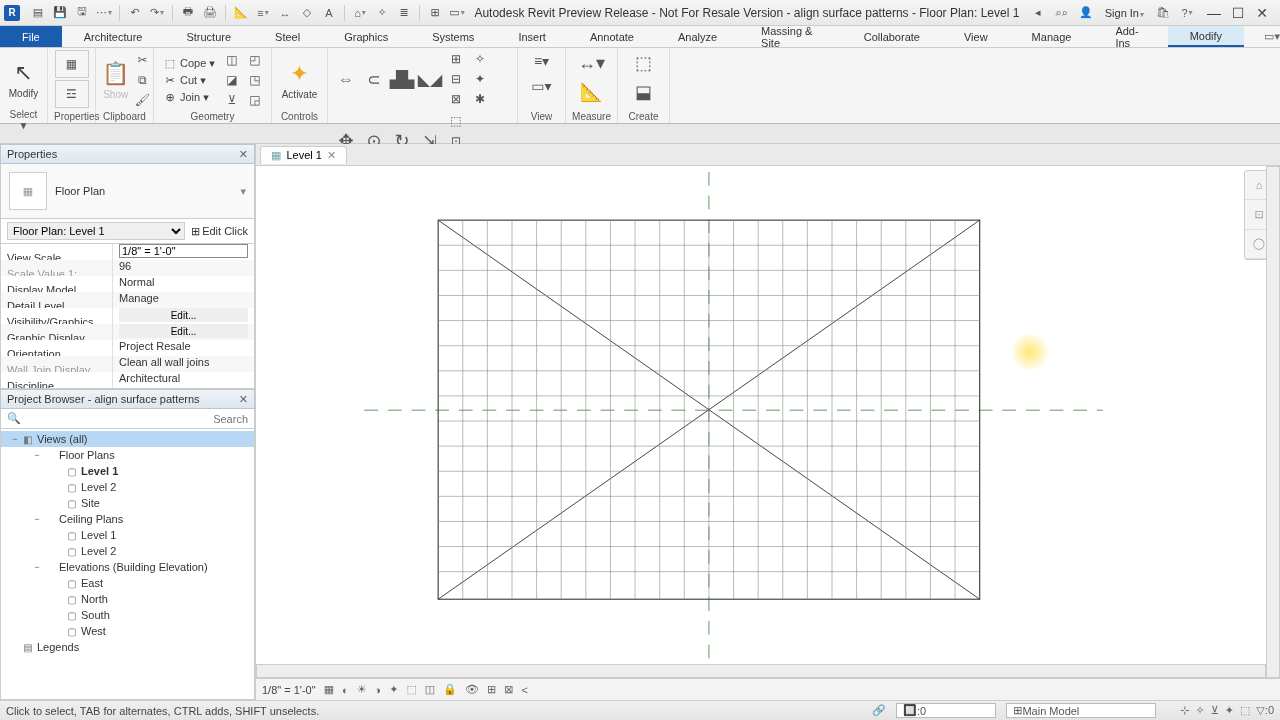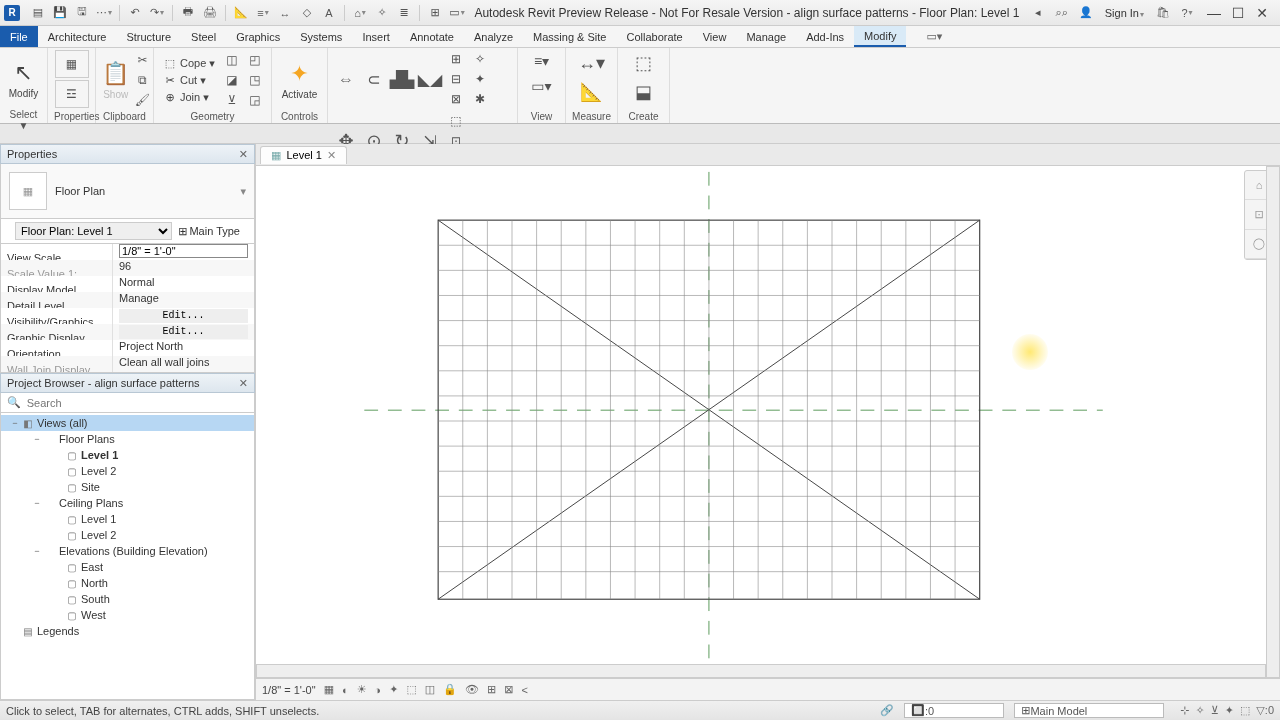--- a/index.html
+++ b/index.html
@@ -13,21 +13,21 @@
 .qat .sep { width:1px; height:16px; background:#ccc; margin:0 3px; }
 .title-text { flex: 1; text-align: center; color: #333; font-size: 12px; }
 .title-right { display: flex; align-items: center; gap: 6px; padding: 0 6px; }
 .title-right .ico { width:18px; height:18px; display:flex; align-items:center; justify-content:center; color:#555; cursor:pointer; }
 .sign-in { color: #333; cursor: pointer; padding:2px 4px; }
 .window-controls { display: flex; gap: 0; }
 .window-controls span { width: 24px; height: 20px; display: flex; align-items: center; justify-content: center; color: #444; cursor: pointer; font-size:14px;}
 
 
 .ribbon-tabs { height: 22px; background: #f5f5f5; display: flex; align-items: stretch; border-bottom: 1px solid #ccc; }
-.ribbon-tabs .tab { padding: 0 10px; display: flex; align-items: center; cursor: pointer; color: #333; }
+.ribbon-tabs .tab { padding: 0 22px; display: flex; align-items: center; cursor: pointer; color: #333; }
 .ribbon-tabs .tab.file { background: #1a5cad; color: #fff; }
 .ribbon-tabs .tab.active { background: #d9eaf7; border-bottom:2px solid #1a5cad; }
 .ribbon-tabs .extra { margin-left: 20px; display:flex; align-items:center; color:#666; }
 
 
 .ribbon { height: 76px; background: #f5f5f5; display: flex; border-bottom: 1px solid #bbb; }
 .panel { display: flex; flex-direction: column; border-right: 1px solid #ddd; padding: 2px 6px 0; }
 .panel-content { flex: 1; display: flex; align-items: center; gap: 3px; }
 .panel-label { text-align: center; color: #555; font-size: 10px; padding: 1px 0; }
 .bigbtn { display:flex; flex-direction:column; align-items:center; justify-content:center; width:44px; height:58px; cursor:pointer; border-radius:2px; color:#444;}
@@ -47,33 +47,33 @@
 .main { position:absolute; top:144px; left:0; right:0; bottom:20px; display:flex; }
 .left-col { width:255px; display:flex; flex-direction:column; background:#fff; }
 
 
 .palette-header { height:20px; background:linear-gradient(#eef3f7,#dde6ee); border:1px solid #b8c7d4; display:flex; align-items:center; padding:0 6px; color:#333; }
 .palette-header .close { margin-left:auto; cursor:pointer; color:#666; }
 .type-selector { display:flex; align-items:center; padding:8px; border:1px solid #ccc; border-top:none; background:#f9f9f9;}
 .type-selector .thumb { width:38px; height:38px; border:1px solid #ccc; margin-right:8px; background:#fff; display:flex; align-items:center; justify-content:center; color:#999;}
 .type-selector .tname { color:#333; flex:1;}
 .type-selector .car { color:#888; }
-.instance-row { display:flex; align-items:center; padding:3px 14px; border:1px solid #ccc; border-top:none; background:#fff; }
+.instance-row { display:flex; align-items:center; padding:3px 6px; border:1px solid #ccc; border-top:none; background:#fff; }
 .instance-row select { flex:1; border:1px solid #ccc; font-size:11px; padding:1px; }
 .instance-row .edit-type { margin-left:6px; color:#333; cursor:pointer; display:flex; align-items:center; gap:2px;}
 .prop-group { background:#e8eef3; padding:2px 6px; border:1px solid #ccc; border-top:none; font-weight:bold; color:#2a4a6a; display:flex; }
 .prop-group .collapse { margin-left:auto; color:#666; font-weight:normal;}
 .prop-table { border:1px solid #ccc; border-top:none; }
 .prop-row { display:flex; height:16px; }
 .prop-row:nth-child(even){ background:#f7f7f7; }
 .prop-row .k { width:112px; padding:8px 6px; color:#333; border-right:1px solid #e0e0e0; overflow:hidden; text-overflow:ellipsis; white-space:nowrap;}
 .prop-row .k.gray { color:#999; }
 .prop-row .v { flex:1; padding:0 6px; color:#333; position:relative;}
 .prop-row .v input { width:100%; border:1px solid #888; font-size:11px; padding:0 2px; height:14px;}
-.prop-row .v .editbtn { width:100%; text-align:center; border:none; background:#eee; font-size:10px; cursor:pointer; height:14px;font-family:Liberation Mono, monospace;}
+.prop-row .v .editbtn { width:100%; text-align:center; border:none; background:#eee; font-size:10px; cursor:pointer; height:14px;}
 .prop-footer { display:flex; border:1px solid #ccc; border-top:none; padding:3px 6px; align-items:center;}
 .prop-footer a { color:#1a5cad; text-decoration:underline; }
 .prop-footer button { margin-left:auto; padding:1px 14px; color:#999; background:#f0f0f0; border:1px solid #ddd;}
 
 
 .pb-search { display:flex; align-items:center; border:1px solid #ccc; border-top:none; padding:3px 6px; gap:6px; color:#aaa;}
 .pb-search .sicon { color:#888; }
 .pb-tree { flex:1; border:1px solid #ccc; border-top:none; overflow:auto; padding:2px 0; }
 .tree-row { display:flex; align-items:center; height:16px; cursor:pointer; }
 .tree-row.sel { background:#b7d7f3; }
@@ -97,21 +97,21 @@
 
 .click-glow { position:absolute; width:36px; height:36px; border-radius:50%; background:radial-gradient(circle, rgba(255,230,100,0.9) 0%, rgba(255,230,100,0.1) 70%, transparent 100%); pointer-events:none; }
 .fake-cursor { position:absolute; width:12px; height:18px; pointer-events:none; }
 
 
 .vcb { position:absolute; bottom:0; left:0; right:0; height:22px; background:#f3f3f3; border-top:1px solid #ccc; display:flex; align-items:center; padding:0 6px; gap:8px;}
 .vcb .scale { color:#444; }
 .vcb .vico { color:#666; cursor:pointer;}
 
 
-.status-bar { position:absolute; bottom:0; left:0; right:0; height:20px; background:linear-gradient(#f0f0f0,#e4e4e4); border-top:1px solid #ccc; display:flex; align-items:center; padding:0 6px; gap:16px;}
+.status-bar { position:absolute; bottom:0; left:0; right:0; height:20px; background:linear-gradient(#f0f0f0,#e4e4e4); border-top:1px solid #ccc; display:flex; align-items:center; padding:0 6px; gap:24px;}
 .status-bar .hint { color:#444; flex:0 0 auto;}
 .status-bar .mid { flex:1; display:flex; align-items:center; gap:10px;}
 .status-bar .combo { border:1px solid #bbb; padding:0 6px; background:#fff; color:#555; min-width:100px; display:flex; align-items:center; height:15px;}
 .status-bar .ricons { display:flex; gap:6px; color:#666;}
 .status-bar .ricons span { cursor:pointer;}
 
 .scroll-stub { position:absolute; background:#eee; border:1px solid #ccc;}
 </style>
 </head>
 <body>
@@ -300,21 +300,21 @@
     </div>
     <div class="type-selector">
       <div class="thumb">▦</div>
       <div class="tname">Floor Plan</div>
       <div class="car">▾</div>
     </div>
     <div class="instance-row">
       <select><option>Floor Plan: Level 1</option></select>
       <div class="edit-type">
           <span>⊞</span>
-          <span>Main Type</span>
+          <span>Edit Click</span>
         </div>
     </div>
     <div class="prop-table" id="prop-table" style="max-height:158px; overflow:hidden; position:relative;">
         <div class="prop-row">
           <div class="k">View Scale</div>
           <div class="v"><input value="1/8&quot; = 1'-0&quot;" style=""></div>
         </div>
         <div class="prop-row">
           <div class="k gray">Scale Value    1:</div>
           <div class="v">96</div>
@@ -330,35 +330,39 @@
         <div class="prop-row">
           <div class="k">Visibility/Graphics Over...</div>
           <div class="v"><button class="editbtn">Edit...</button></div>
         </div>
         <div class="prop-row">
           <div class="k">Graphic Display Options</div>
           <div class="v"><button class="editbtn">Edit...</button></div>
         </div>
         <div class="prop-row">
           <div class="k">Orientation</div>
-          <div class="v">Project North</div>
+          <div class="v">Project Resale</div>
         </div>
         <div class="prop-row">
           <div class="k gray">Wall Join Display</div>
           <div class="v">Clean all wall joins</div>
+        </div>
+        <div class="prop-row">
+          <div class="k">Discipline</div>
+          <div class="v">Architectural</div>
         </div>
       </div>
 
     <div class="palette-header">
       <span>Project Browser - align surface patterns</span>
       <span class="close">✕</span>
     </div>
     <div class="pb-search">
       <span class="sicon">🔍</span>
-      <input type="text" style="border: none; flex: 1 1 0%; outline: none;" placeholder="Search">
+      <input type="text" style="border: none; flex: 1 1 0%; outline: none; text-align: right;" placeholder="Search">
     </div>
     <div class="pb-tree" id="pb-tree">
         <div class="tree-row sel">
           <span class="tree-indent" style="width: 8px;"></span>
           <span class="tree-toggle">−</span>
           <span class="tree-icon">◧</span>
           <span class="tree-label">Views (all)</span>
         </div>
         <div class="tree-row">
           <span class="tree-indent" style="width: 30px;"></span>

